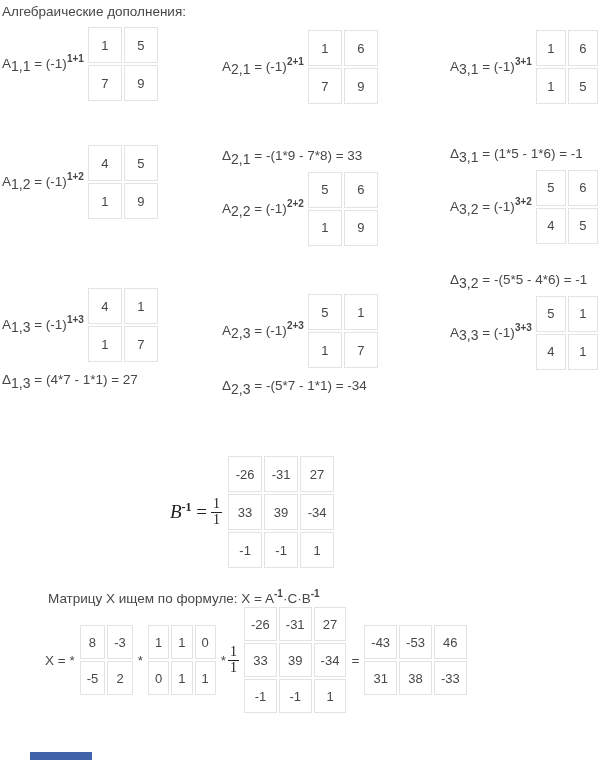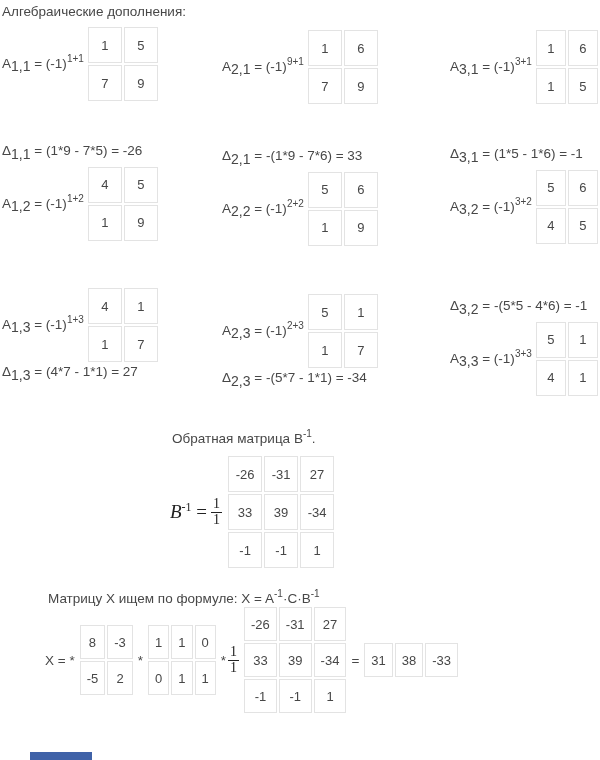--- a/index.html
+++ b/index.html
@@ -1,26 +1,26 @@
 <!DOCTYPE html>
 <html><head>
 <meta charset="utf-8">
 <style>
   * { box-sizing: border-box; }
   body { margin: 0; background: #fff; font-family: "Liberation Sans", sans-serif; }
   .page { position: relative; width: 600px; height: 760px; background: #fff; overflow: hidden; }
   .abs { position: absolute; }
   .txt { font-size: 13.5px; color: #474747; white-space: nowrap; }
   sub { font-size: 14px; line-height: 1; }
-  sup { font-size: 10px; line-height: 1; }
+  sup { font-size: 10px; line-height: 1; font-weight: bold; }
   .block { position: absolute; }
   .cof-row { display: flex; align-items: center; }
   .delta-line + .cof-row { margin-top: 4px; }
   .cof-label { margin-right: 2px; }
-  .delta-bottom { }
+  .delta-bottom { margin-top: 8px; }
   .mtx { border-collapse: separate; border-spacing: 2px; }
   .mtx td { border: 1px solid #e3e3e3; text-align: center; vertical-align: middle;
             font-size: 13px; color: #474747; background: #fff; }
   .mtx.lg td { width: 34px; height: 36px; }
   .mtx.sm td { height: 34px; padding: 0 6px; min-width: 10px; }
   .frac { display: inline-flex; flex-direction: column; align-items: center;
           font-family: "Liberation Serif", serif; font-size: 14px; color: #222; line-height: 1.05; }
   .frac .num { border-bottom: 1px solid #222; padding: 0 2px; }
   .math { font-family: "Liberation Serif", serif; font-size: 19px; color: #222; white-space: nowrap; }
   .math sup { font-size: 12px; }
@@ -48,21 +48,21 @@
               <td>7</td>
               <td>9</td>
             </tr>
           </tbody>
         </table>
     </div>
   </div>
 
   <div class="block" style="left:222px; top:28px;">
     <div class="cof-row">
-      <span class="txt cof-label"><span>A</span><sub>2,1</sub><span> = (-1)</span><sup>9+1</sup></span>
+      <span class="txt cof-label"><span>A</span><sub>2,1</sub><span> = (-1)</span><sup>2+1</sup></span>
       <table class="mtx lg">
           <tbody>
             <tr>
               <td>1</td>
               <td>6</td>
             </tr>
             <tr>
               <td>7</td>
               <td>9</td>
             </tr>
@@ -83,40 +83,39 @@
             <tr>
               <td>1</td>
               <td>5</td>
             </tr>
           </tbody>
         </table>
     </div>
   </div>
 
   <div class="block" style="left:2px; top:143px;">
-    <div class="txt delta-line"><span>Δ</span><sub>1,1</sub><span> = (1*9 - 7*5) = -26</span></div>
     <div class="cof-row">
       <span class="txt cof-label"><span>A</span><sub>1,2</sub><span> = (-1)</span><sup>1+2</sup></span>
       <table class="mtx lg">
           <tbody>
             <tr>
               <td>4</td>
               <td>5</td>
             </tr>
             <tr>
               <td>1</td>
               <td>9</td>
             </tr>
           </tbody>
         </table>
     </div>
   </div>
 
   <div class="block" style="left:222px; top:148px;">
-    <div class="txt delta-line"><span>Δ</span><sub>2,1</sub><span> = -(1*9 - 7*6) = 33</span></div>
+    <div class="txt delta-line"><span>Δ</span><sub>2,1</sub><span> = -(1*9 - 7*8) = 33</span></div>
     <div class="cof-row">
       <span class="txt cof-label"><span>A</span><sub>2,2</sub><span> = (-1)</span><sup>2+2</sup></span>
       <table class="mtx lg">
           <tbody>
             <tr>
               <td>5</td>
               <td>6</td>
             </tr>
             <tr>
               <td>1</td>
@@ -177,40 +176,39 @@
             <tr>
               <td>1</td>
               <td>7</td>
             </tr>
           </tbody>
         </table>
     </div>
     <div class="txt delta-line delta-bottom"><span>Δ</span><sub>2,3</sub><span> = -(5*7 - 1*1) = -34</span></div>
   </div>
 
-  <div class="block" style="left:450px; top:298px;">
+  <div class="block" style="left:450px; top:272px;">
     <div class="txt delta-line"><span>Δ</span><sub>3,2</sub><span> = -(5*5 - 4*6) = -1</span></div>
     <div class="cof-row">
       <span class="txt cof-label"><span>A</span><sub>3,3</sub><span> = (-1)</span><sup>3+3</sup></span>
       <table class="mtx lg">
           <tbody>
             <tr>
               <td>5</td>
               <td>1</td>
             </tr>
             <tr>
               <td>4</td>
               <td>1</td>
             </tr>
           </tbody>
         </table>
     </div>
   </div>
 
-  <div class="abs txt" style="left:172px; top:429px;"><span>Обратная матрица B</span><sup>-1</sup><span>.</span></div>
 
   <div class="abs eq-row" style="left:170px; top:454px; gap:4px;">
     <span class="math"><i>B</i><sup>-1</sup> <span>=</span></span>
     <span class="frac">
         <span class="num">1</span>
         <span class="den">1</span>
       </span>
     <table class="mtx lg">
         <tbody>
           <tr>
@@ -286,20 +284,25 @@
             <td>-1</td>
             <td>-1</td>
             <td>1</td>
           </tr>
         </tbody>
       </table>
     <span class="txt">=</span>
     <table class="mtx sm">
         <tbody>
           <tr>
+            <td>-43</td>
+            <td>-53</td>
+            <td>46</td>
+          </tr>
+          <tr>
             <td>31</td>
             <td>38</td>
             <td>-33</td>
           </tr>
         </tbody>
       </table>
   </div>
 
   <div class="partial-btn" style="left:30px; top:752px; width:62px; height:8px;"></div>
 

